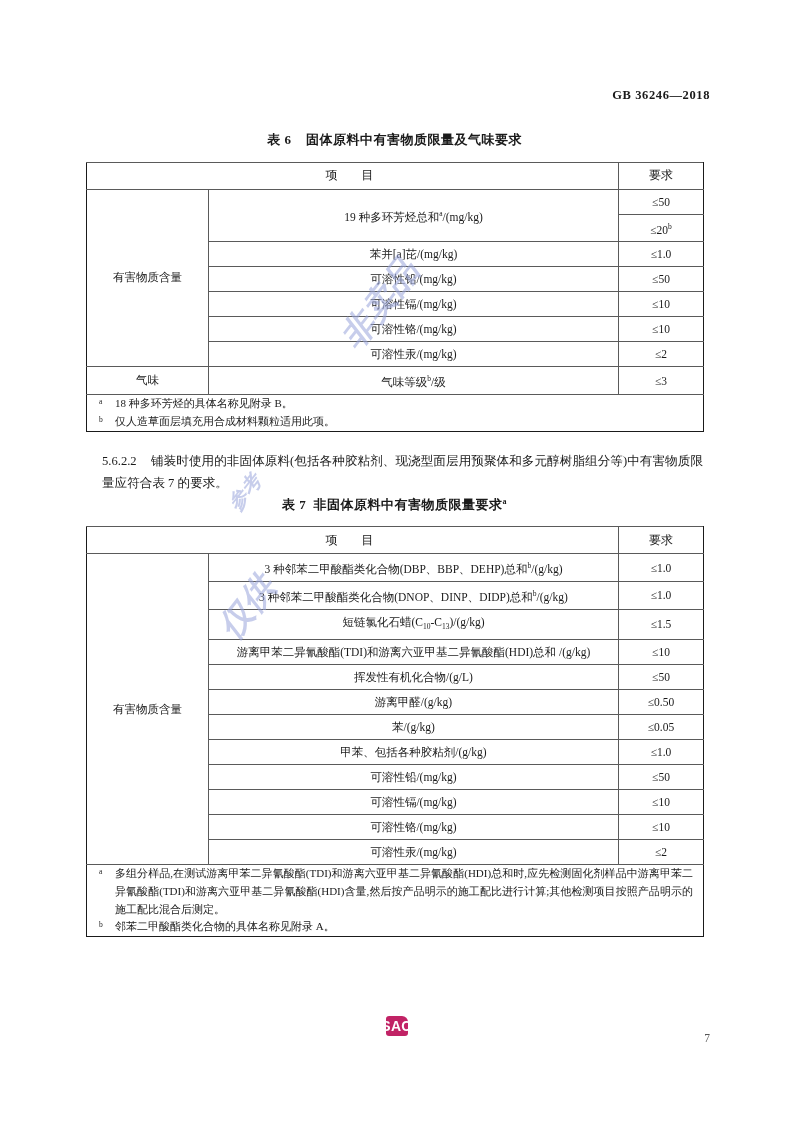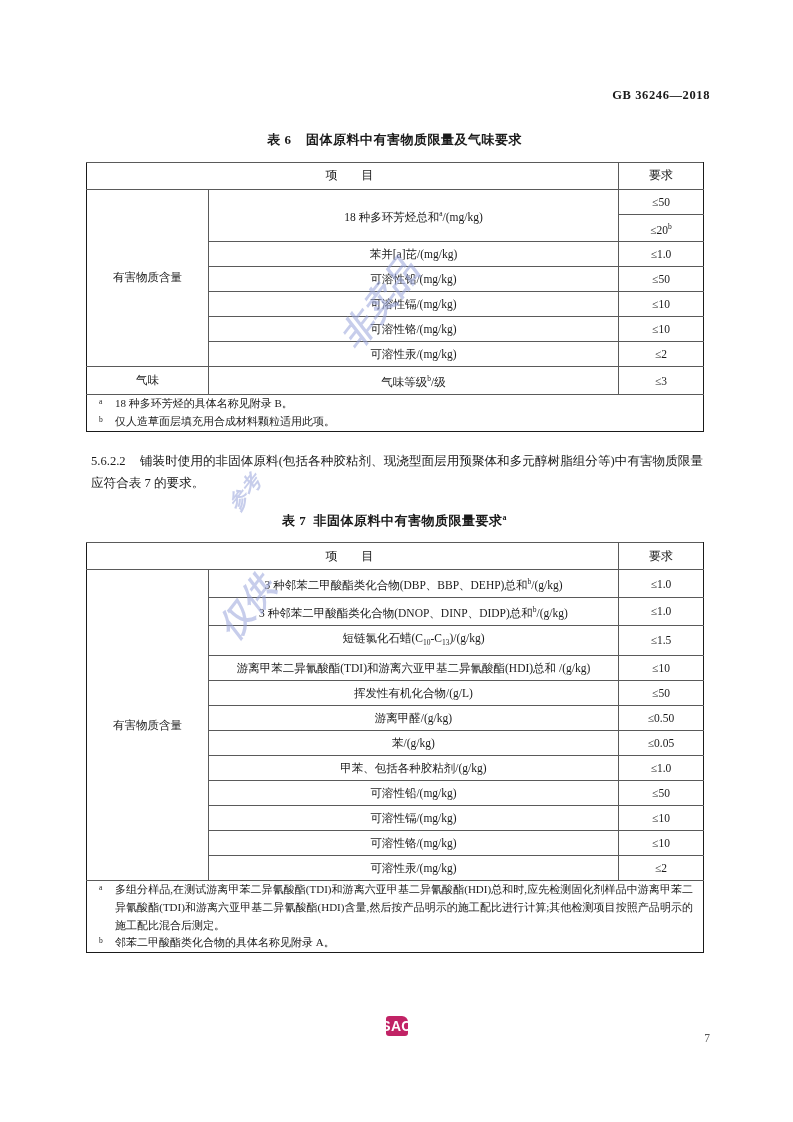--- a/index.html
+++ b/index.html
@@ -122,21 +122,21 @@
     font-size: 7.5px;
     padding-top: 1px;
     text-align: left;
   }
   .note-body { flex: 1 1 auto; text-align: justify; }
 
   
   .clause {
     font-size: 12.6px;
     line-height: 1.78;
-    margin: 18px 0 0 5px;
+    margin: 18px 0 0 16px;
     text-align: justify;
   }
   .clause .num { letter-spacing: 0; }
   .clause .numgap { letter-spacing: 4px; }
 
   
   .page-number {
     position: absolute;
     right: 83px;
     bottom: 78px;
@@ -205,21 +205,21 @@
         <col style="width:85px">
       </colgroup>
       <tbody>
         <tr class="hdr-row">
           <td colspan="2" class="outer-left hdr-gap">项　目</td>
           <td class="outer-right">要求</td>
         </tr>
 
         <tr>
           <td class="outer-left cell-cat" rowspan="7">有害物质含量</td>
-          <td class="cell-item" rowspan="2"><span>18 种多环芳烃总和</span><span class="sup">a</span><span>/(mg/kg)</span></td>
+          <td class="cell-item" rowspan="2"><span>19 种多环芳烃总和</span><span class="sup">a</span><span>/(mg/kg)</span></td>
           <td class="cell-req outer-right">≤50</td>
         </tr>
         <tr>
           <td class="cell-req outer-right"><span>≤20</span><span class="sup">b</span></td>
         </tr>
         <tr>
           <td class="cell-item">苯并[a]芘/(mg/kg)</td>
           <td class="cell-req outer-right">≤1.0</td>
         </tr>
         <tr>
@@ -256,21 +256,21 @@
             </div>
           </td>
         </tr>
       </tbody>
     </table>
 
     <p class="clause">
       <span class="num">5.6.2.2</span><span class="numgap">&nbsp;&nbsp;</span><span>铺装时使用的非固体原料(包括各种胶粘剂、现浇型面层用预聚体和多元醇树脂组分等)中有害物质限量应符合表 7 的要求。</span>
     </p>
 
-    <div class="table-title" style="margin-top:16px;">
+    <div class="table-title" style="margin-top:0;">
       <span>表 7</span><span class="title-gap">&nbsp;</span><span>非固体原料中有害物质限量要求</span><span class="sup">a</span>
     </div>
 
     <table class="std">
       <colgroup>
         <col style="width:122px">
         <col style="width:410px">
         <col style="width:85px">
       </colgroup>
       <tbody>

